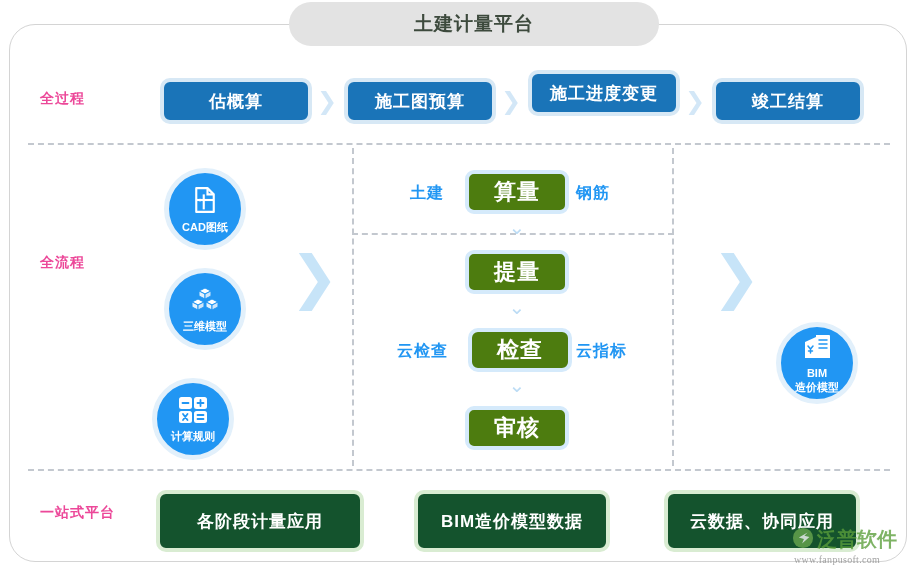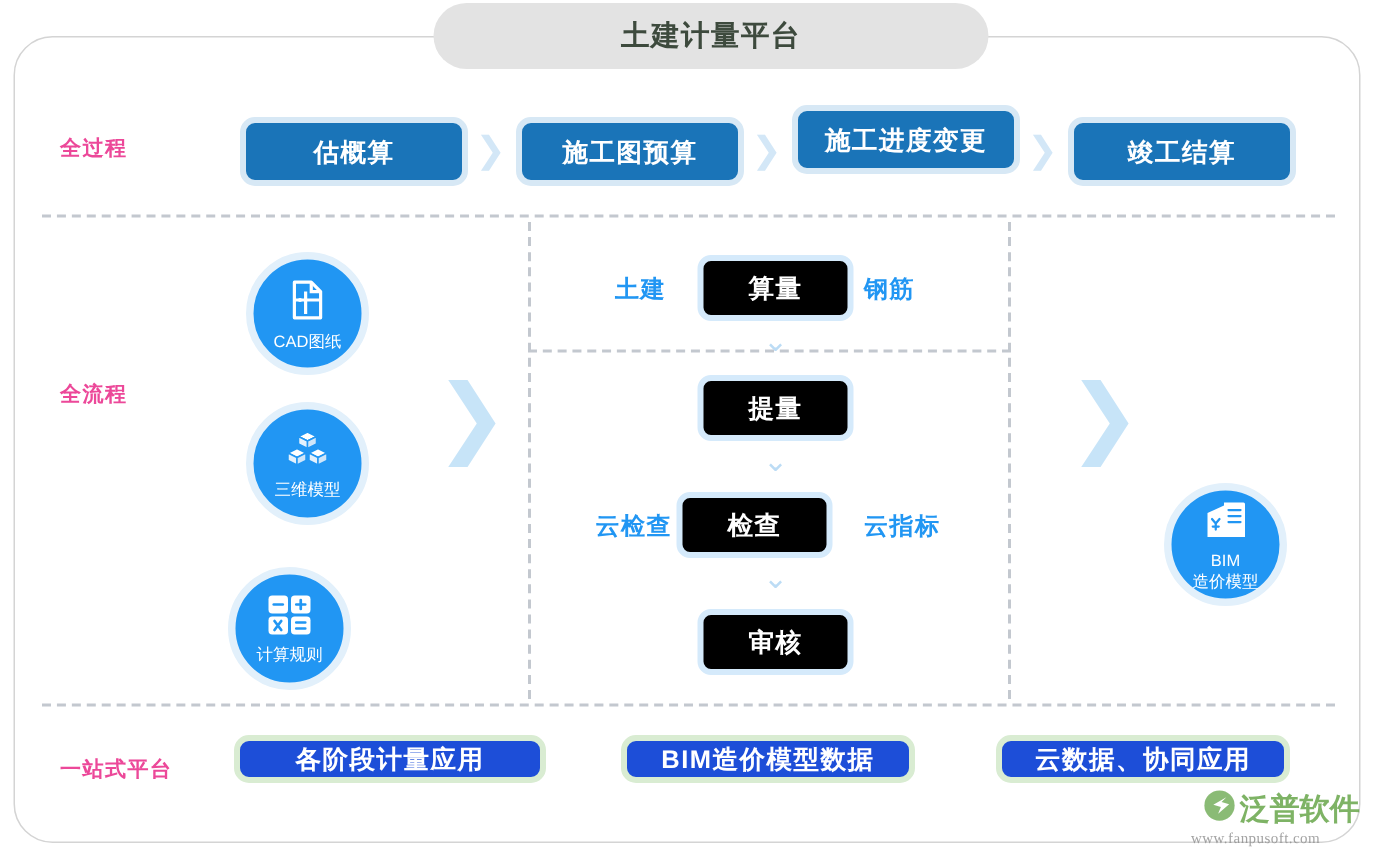--- a/index.html
+++ b/index.html
@@ -79,48 +79,48 @@
   #chev-b{left:500px;}
   #chev-c{left:684px;}
 
   
   .circle{
     position:absolute;width:82px;height:82px;border-radius:50%;
     background:#2196f3;border:5px solid #e2f0fb;box-sizing:border-box;
     display:flex;flex-direction:column;align-items:center;justify-content:center;
     color:#ffffff;
   }
-  .circle .cap{font-size:11px;font-weight:normal;line-height:12px;text-align:center;margin-top:2px;}
+  .circle .cap{font-size:11px;font-weight:bold;line-height:12px;text-align:center;margin-top:2px;}
   .circle .ic{display:block;}
   #circ-cad{left:164px;top:168px;}
   #circ-3d{left:164px;top:268px;}
   #circ-calc{left:152px;top:378px;}
   #circ-data{left:776px;top:200px;}
   #circ-bim{left:776px;top:322px;}
 
   
   .chev-big{
     position:absolute;width:40px;height:46px;
     color:#c7e4f8;font-size:58px;line-height:44px;font-weight:bold;
     text-align:center;font-family:"DejaVu Sans",sans-serif;
   }
   #chev-left{left:290px;top:255px;}
   #chev-right{left:712px;top:255px;}
 
   
   .node{
     position:absolute;width:104px;height:44px;
-    background:#000000;border:4px solid #d5eafb;border-radius:9px;
-    box-sizing:border-box;
-    display:flex;align-items:center;justify-content:center;
-    color:#ffffff;font-size:17px;font-weight:bold;letter-spacing:1px;
+    background:#4d7c0f;border:4px solid #d5eafb;border-radius:9px;
+    box-sizing:border-box;
+    display:flex;align-items:center;justify-content:center;
+    color:#ffffff;font-size:22px;font-weight:bold;letter-spacing:1px;
   }
   #node-1{left:465px;top:170px;}
   #node-2{left:465px;top:250px;}
-  #node-3{left:451px;top:328px;}
+  #node-3{left:468px;top:328px;border-radius:10px;}
   #node-4{left:465px;top:406px;}
 
   .side-tag{
     position:absolute;color:#2196f3;font-size:16px;font-weight:bold;
     white-space:nowrap;letter-spacing:1px;
   }
   #tag-tujian{left:410px;top:183px;}
   #tag-gangjin{left:576px;top:183px;}
   #tag-yunjiancha{left:397px;top:341px;}
   #tag-yunzhibiao{left:576px;top:341px;}
@@ -129,37 +129,37 @@
     position:absolute;left:503px;width:28px;height:16px;
     color:#bcdcf5;font-size:20px;line-height:14px;text-align:center;
     font-family:"DejaVu Sans",sans-serif;
   }
   #darr-1{top:220px;}
   #darr-2{top:300px;}
   #darr-3{top:378px;}
 
   
   .green-btn{
-    position:absolute;top:490px;height:32px;
-    background:#1d4ed8;border:4px solid #d9ecd2;border-radius:10px;
+    position:absolute;top:490px;height:62px;
+    background:#14532d;border:4px solid #d9ecd2;border-radius:10px;
     box-sizing:border-box;
     display:flex;align-items:center;justify-content:center;
     color:#ffffff;font-size:17px;font-weight:bold;letter-spacing:1px;
     white-space:nowrap;
   }
   #green-1{left:156px;width:208px;}
   #green-2{left:414px;width:196px;}
   #green-3{left:664px;width:196px;}
 
   
   .watermark{
     position:absolute;left:792px;top:526px;width:124px;height:44px;
     opacity:.78;
   }
-  .wm-row{display:flex;align-items:center;gap:3px;justify-content:center;}
+  .wm-row{display:flex;align-items:center;gap:3px;}
   .wm-text{color:#5a9e3a;font-size:20px;font-weight:bold;letter-spacing:0px;
     font-family:"Liberation Serif",serif;}
   .wm-url{color:#8a8a8a;font-size:10px;font-family:"Liberation Serif",serif;
     letter-spacing:.3px;margin-top:1px;margin-left:2px;}
 </style>
 </head>
 <body>
 
 <div id="root">
 

